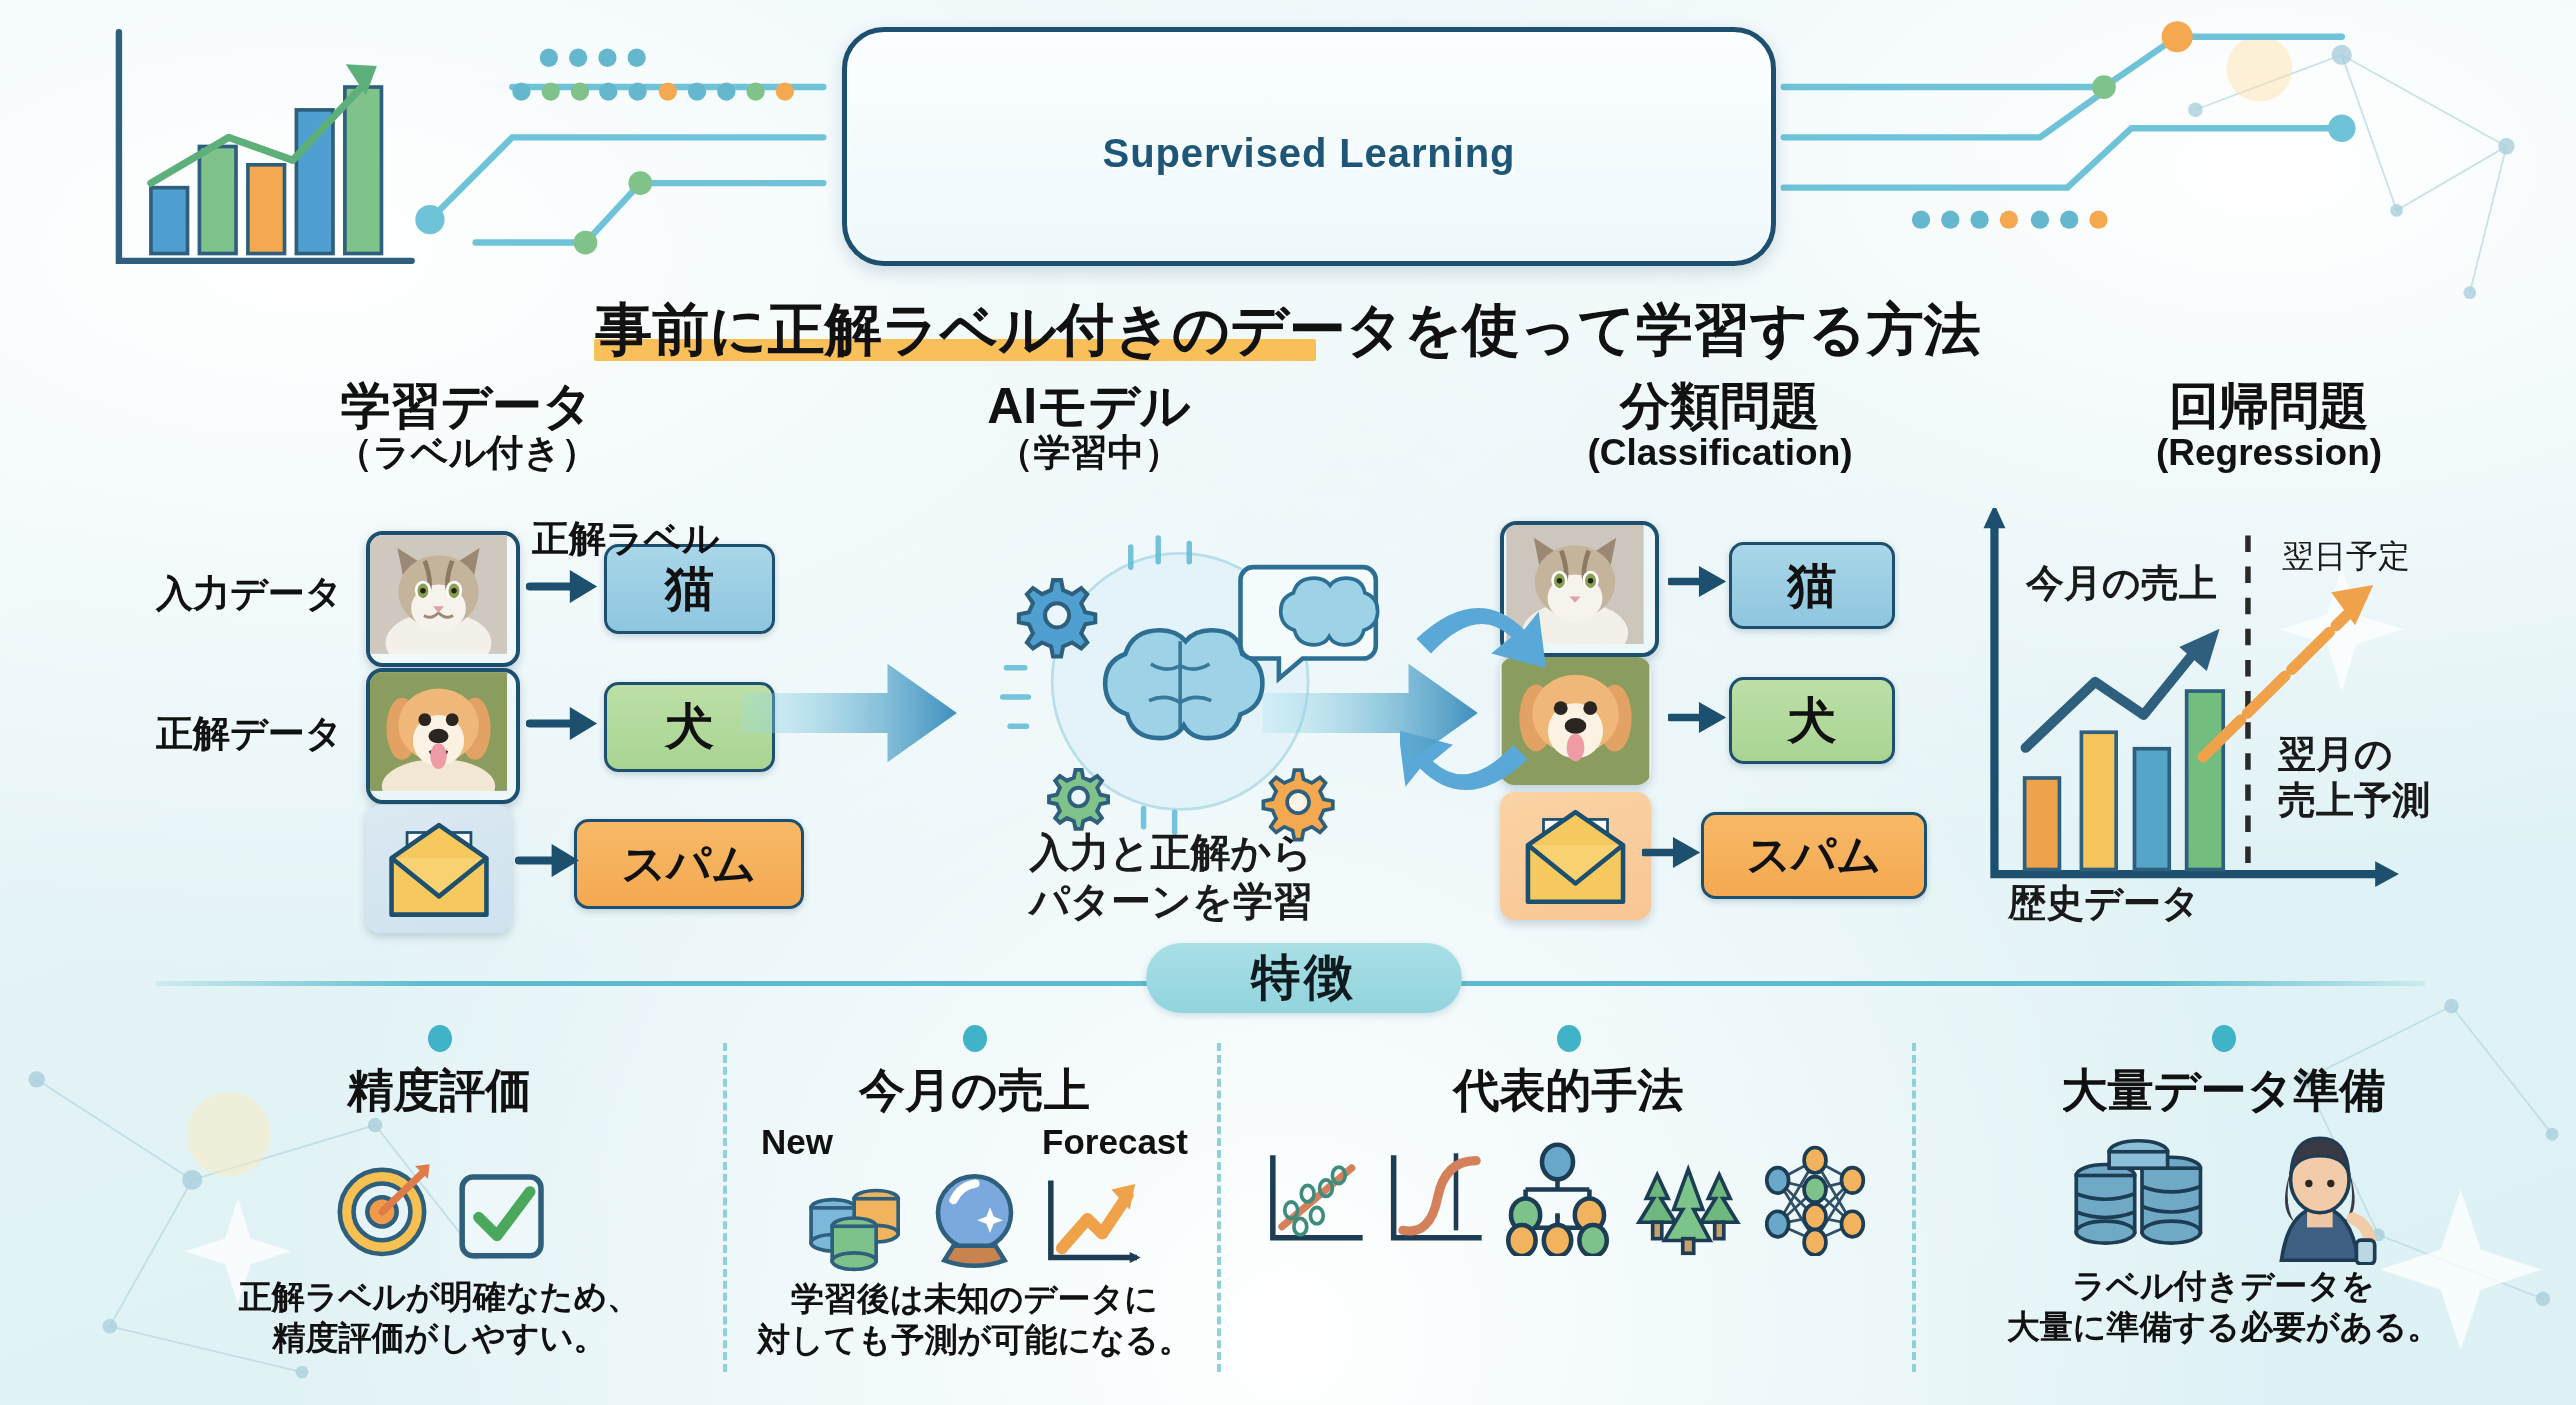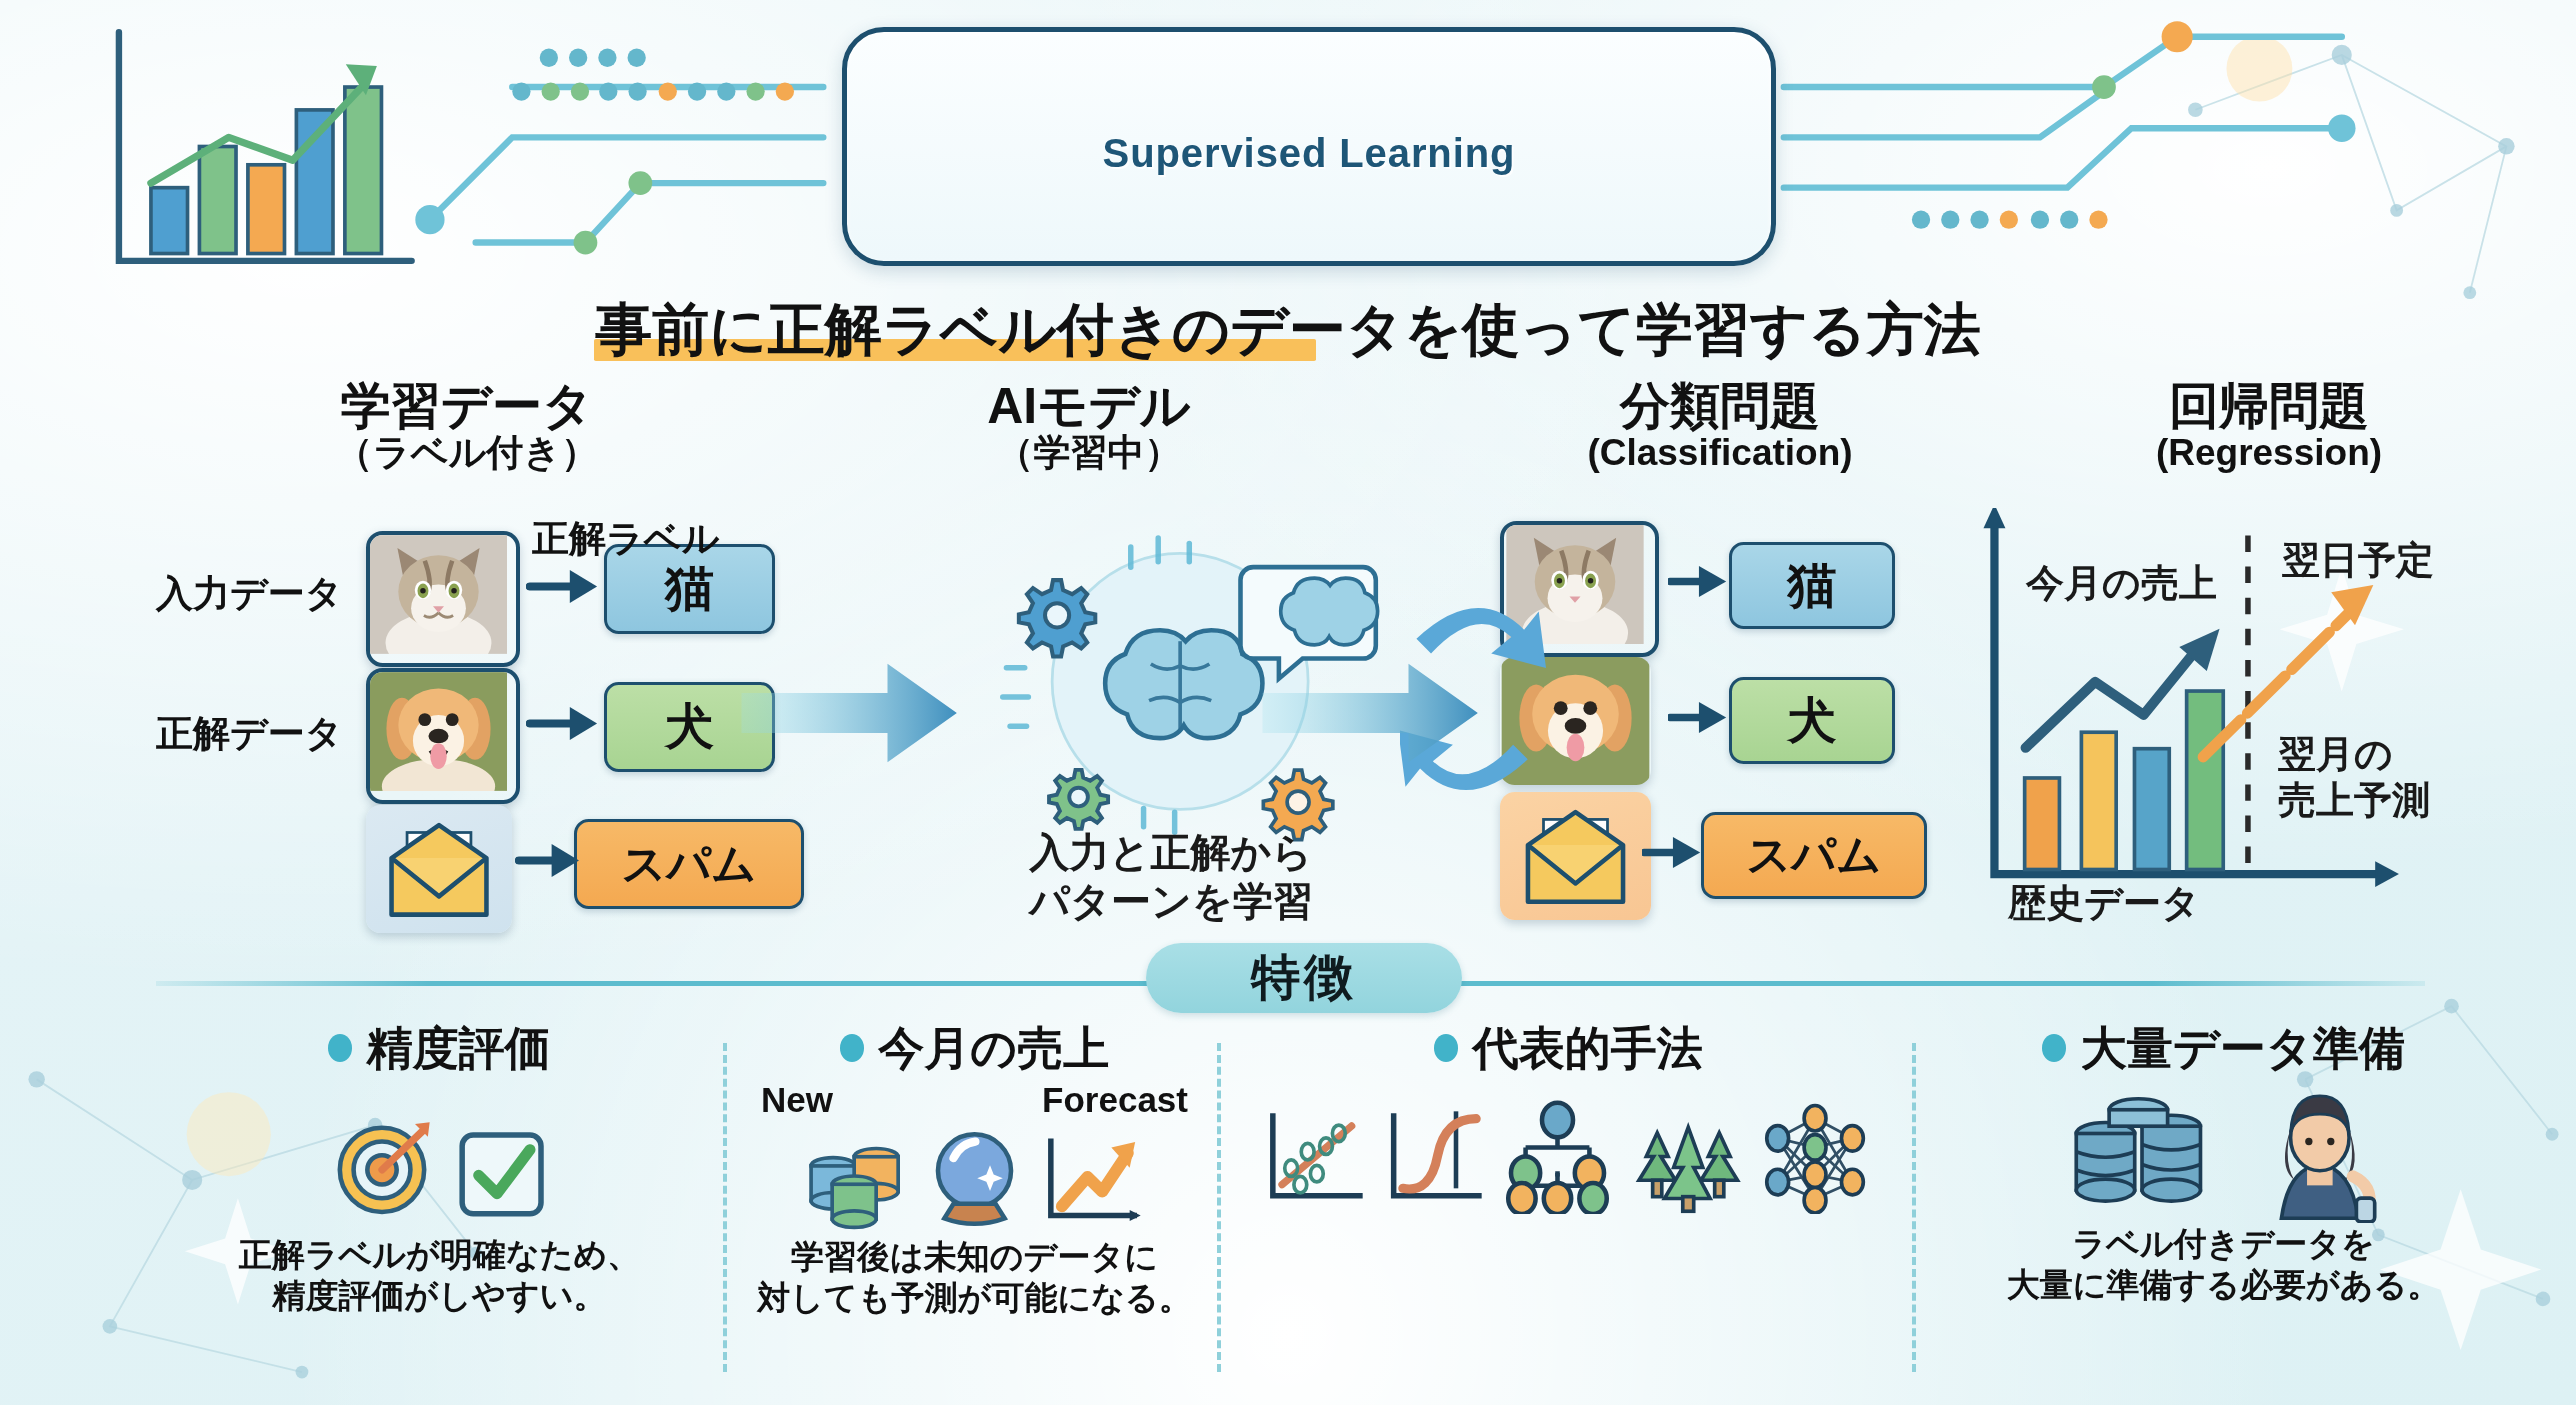--- a/index.html
+++ b/index.html
@@ -72,21 +72,21 @@
     position:absolute;left:1146px;top:943px;width:316px;height:70px;
     background:linear-gradient(180deg,#a9dfe6,#92d4dd);border-radius:42px;z-index:6;
     display:flex;align-items:center;justify-content:center;
     box-shadow:0 2.7px 7.3px rgba(40,110,130,.20);
   }
   #feature-pill span{font-size:49px;font-weight:bold;color:#0f1b1f;letter-spacing:3.7px;}
   .divider-line{position:absolute;left:156px;top:981px;width:2269px;height:4.6px;
     background:linear-gradient(90deg,rgba(90,190,205,.15),#5cbcce 12%,#5cbcce 88%,rgba(90,190,205,.15));z-index:4;}
 
   .feat-col{position:absolute;top:1025px;text-align:center;z-index:5;}
-  .feat-head{display:flex;align-items:center;justify-content:center;gap:14.6px;white-space:nowrap;}
+  .feat-head{display:flex;align-items:center;justify-content:center;gap:14.6px;white-space:nowrap;flex-direction:column;}
   .feat-dot{width:24px;height:27.4px;border-radius:50%;background:#41b3c9;display:inline-block;flex:0 0 auto;}
   .feat-title{font-size:46px;font-weight:bold;color:#111;line-height:1;}
   .feat-icons{height:137px;display:flex;align-items:flex-end;justify-content:center;gap:16.5px;margin-top:14.6px;}
   .feat-desc{margin-top:12.8px;font-size:33px;font-weight:bold;color:#111;line-height:1.22;white-space:pre-line;}
   .vdash{position:absolute;top:1043px;width:0;height:329px;border-left:4.6px dashed #8fd0da;z-index:4;}
 
   .minilabel{font-size:35px;font-weight:bold;color:#111;}
 </style>
 </head>
 <body>
@@ -442,21 +442,21 @@
 
   <path d="M64 262 L140 190 L193 226 L253 152" stroke="#2e5f7c" stroke-width="11" fill="none" stroke-linejoin="round" stroke-linecap="round"></path>
   <path d="M232 152 L276 132 L262 178 Z" fill="#2e5f7c"></path>
 
   <path d="M307 30 L307 400" stroke="#2a2a2a" stroke-width="6" stroke-dasharray="18 16" fill="none"></path>
 
   <path d="M258 272 L420 112" stroke="#f0a24b" stroke-width="12" fill="none" stroke-linecap="round" stroke-dasharray="58 10"></path>
   <path d="M398 92 L444 84 L424 128 Z" fill="#f0a24b"></path>
 </svg>
 <div class="layer" style="left:2026px;top:558px;font-size:38px;font-weight:bold">今月の売上</div>
-<div class="layer" style="left:2282px;top:535px;font-size:38px;font-weight:bold">翌日予定</div>
+<div class="layer" style="left:2282px;top:535px;font-size:32px;font-weight:normal">翌日予定</div>
 <div class="layer" style="left:2278px;top:732px;font-size:38px;font-weight:bold;line-height:1.2">
   <div>翌月の</div>
   <div>売上予測</div>
 </div>
 <div class="layer" style="left:2008px;top:878px;font-size:38px;font-weight:bold">歴史データ</div>
 
 <div class="divider-line"></div>
 <div id="feature-pill">
   <span>特徴</span>
 </div>

